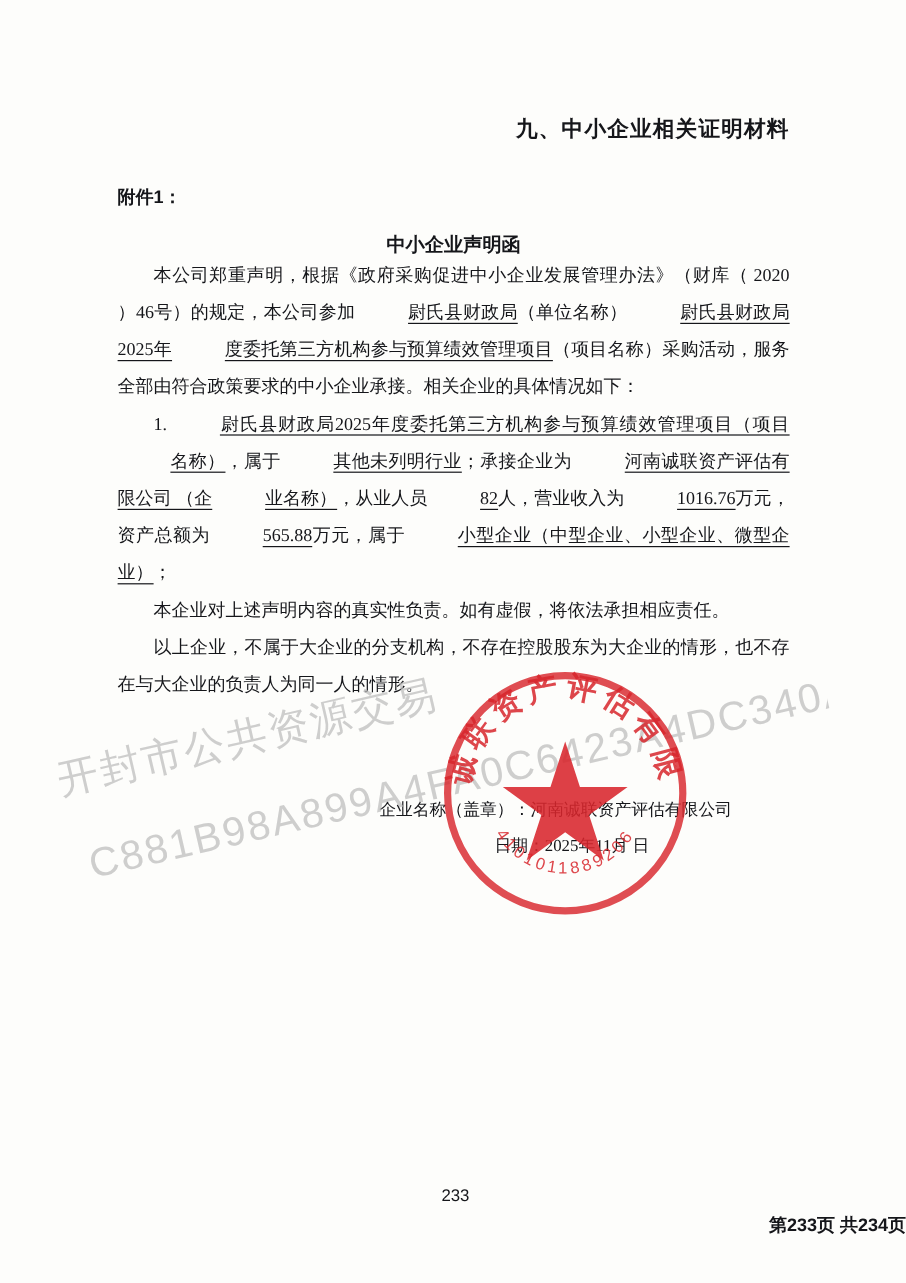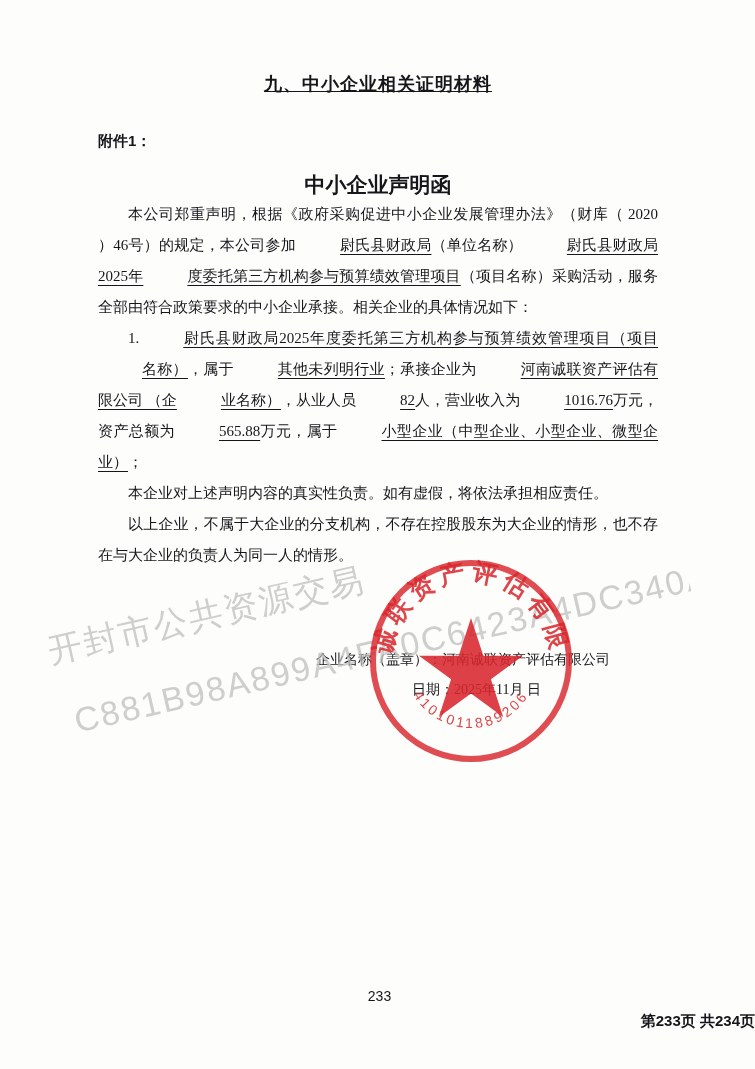--- a/index.html
+++ b/index.html
@@ -17,39 +17,38 @@
     font-family: "Liberation Serif", "DejaVu Serif", serif;
     color: #15161a;
   }
   .content {
     position: absolute;
     left: 98px;
     top: 0;
     width: 560px;
   }
   .doc-title {
-    text-align: center;
+    text-align: right;
     font-family: "Liberation Sans", sans-serif;
     font-weight: bold;
     font-size: 18px;
     letter-spacing: 1px;
-    margin-top: 72px;
-    text-decoration: underline;
+    margin-top: 95px;
   }
   .attach-label {
     font-family: Liberation Sans, sans-serif;
     font-weight: bold;
     font-size: 15px;
     margin-top: 36px;
   }
   .sub-title {
     text-align: center;
     font-family: Liberation Serif, serif;
     font-weight: bold;
-    font-size: 21px;
+    font-size: 16px;
     margin-top: 20px;
   }
   p.body {
     font-size: 15px;
     line-height: 31px;
     margin: 0;
     text-align: justify;
     text-justify: inter-ideograph;
   }
   .p-first { margin-top: 28px; text-indent: 30px; }

